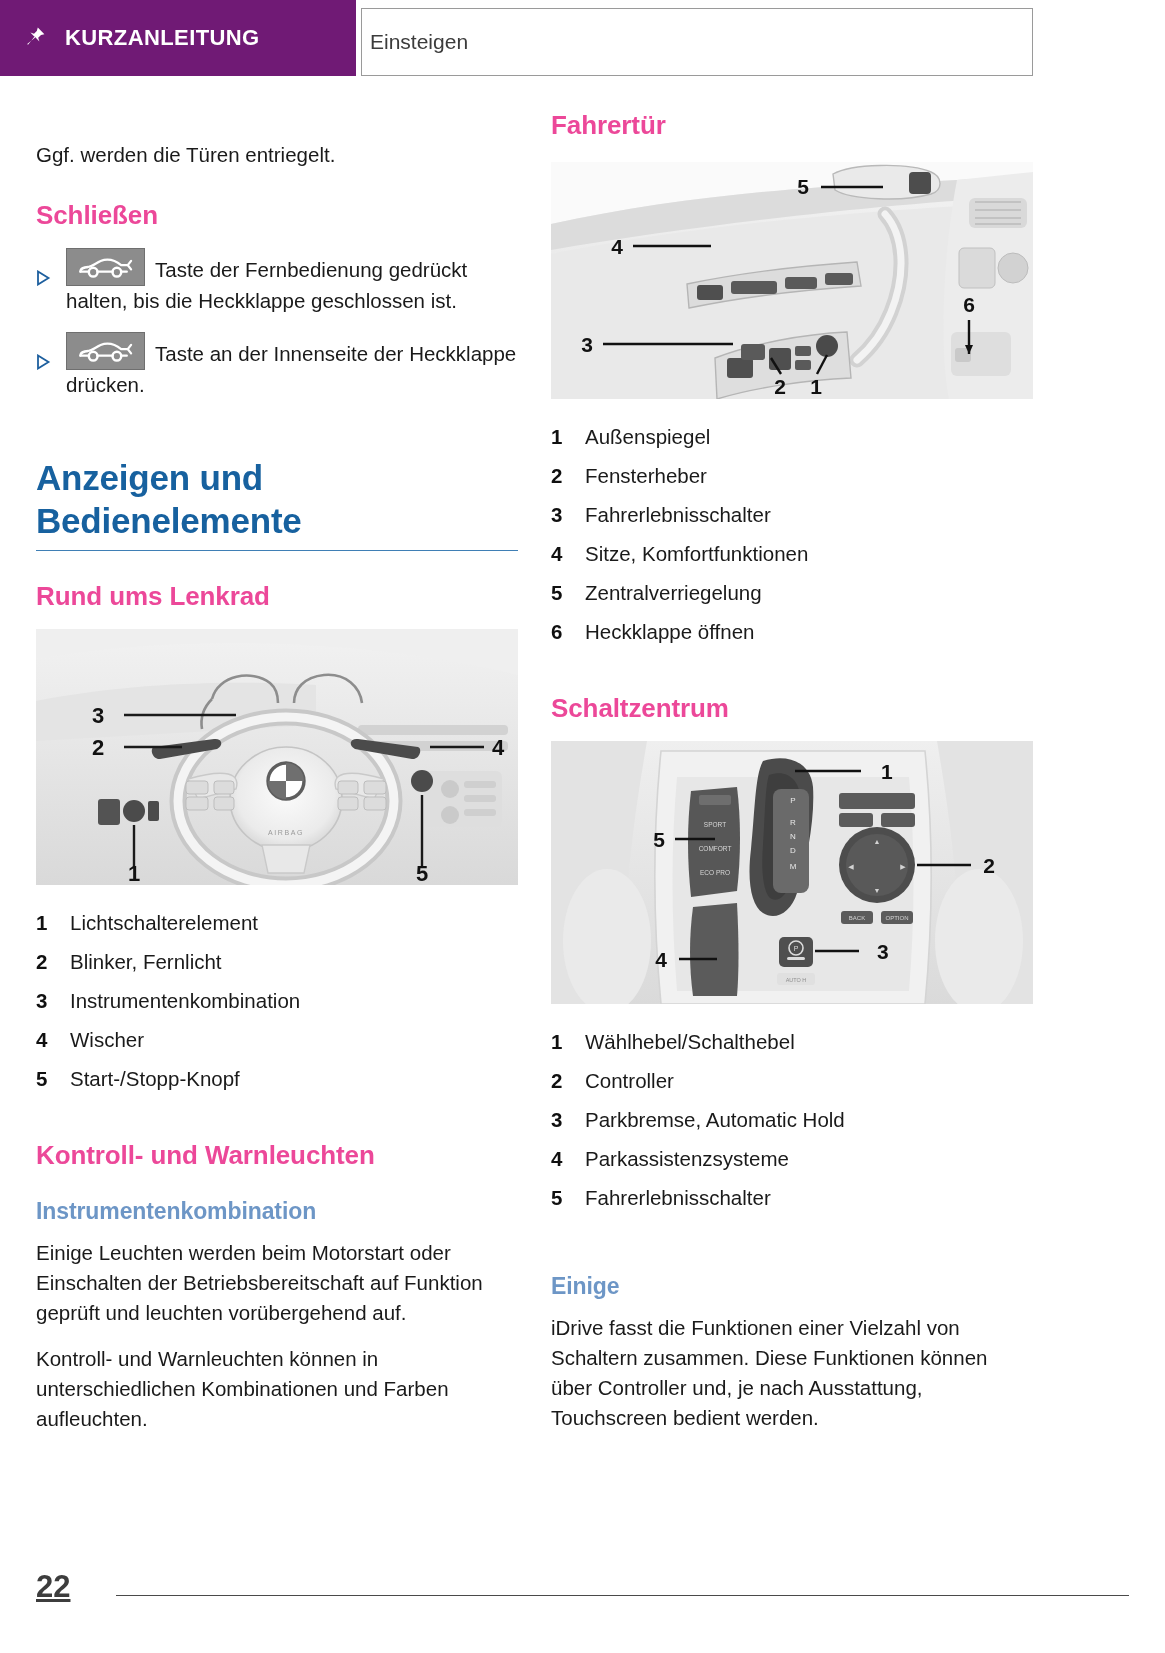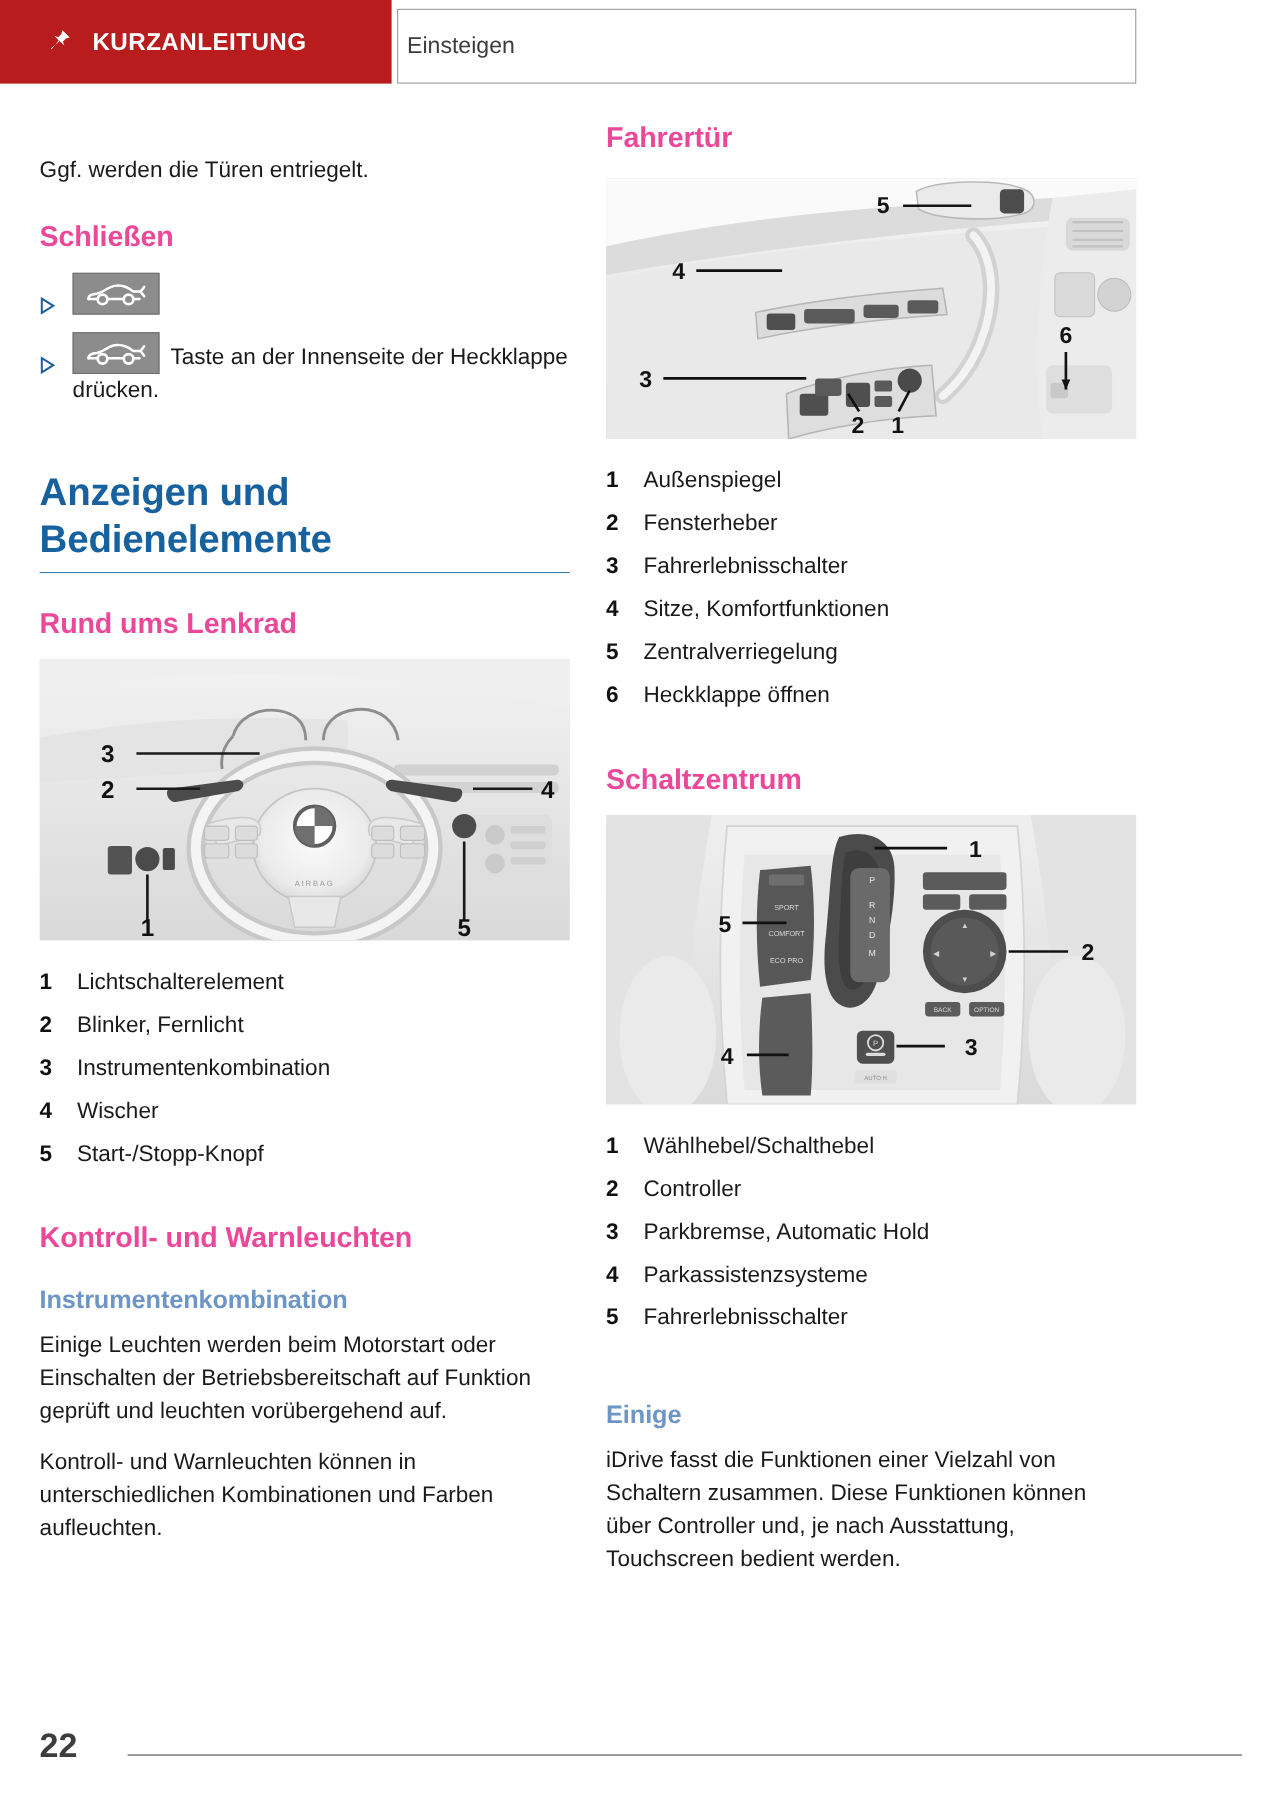--- a/index.html
+++ b/index.html
@@ -22,24 +22,24 @@
     position: absolute;
     top: 0; left: 0;
     width: 1165px;
     height: 90px;
   }
   .header-tab {
     position: absolute;
     top: 0; left: 0;
     width: 356px;
     height: 76px;
-    background: #b91c1c;
+    background: #701a75;
     display: flex;
     align-items: center;
-    padding-left: 40px;
+    padding-left: 21px;
     box-sizing: border-box;
   }
   .pin-icon {
     width: 26px;
     height: 26px;
     margin-right: 18px;
     flex: 0 0 auto;
     display: block;
   }
   .header-tab-label {
@@ -183,20 +183,21 @@
     height: 40px;
     display: flex;
     align-items: center;
   }
   .page-num {
     font-size: 31px;
     font-weight: 700;
     color: #3d3d3d;
     width: 80px;
     flex: 0 0 auto;
+    text-decoration: underline;
   }
   .footer-rule {
     flex: 1 1 auto;
     border: 0;
     border-top: 1.6px solid #4a4a4a;
     margin: 16px 0 0 0;
   }
   .sp-12 { height: 12px; }
   .sp-16 { height: 16px; }
   .sp-20 { height: 20px; }
@@ -242,21 +243,21 @@
           <g fill="none" stroke="#ffffff" stroke-width="2.4" stroke-linecap="round" stroke-linejoin="round">
             <path d="M13 24 C13 20 17 19.5 21 19 C27 18 32 12.5 38 11.5 C45 10.3 51 12.8 56 17 L63 17"></path>
             <path d="M63 17 L66.5 12.5 M63 17 L66.5 21.5"></path>
             <path d="M13 24 L22 24 M31 24 L47 24 M56 24 L62 24"></path>
           </g>
           <g fill="none" stroke="#ffffff" stroke-width="2.6">
             <circle cx="26.5" cy="24.5" r="4.6"></circle>
             <circle cx="51.5" cy="24.5" r="4.6"></circle>
           </g>
         </svg>
-      </span>
+      </span><span>Taste der Fernbedienung gedrückt halten, bis die Heckklappe geschlossen ist.</span>
     </span>
   </div>
 
   <div class="step">
     <span class="step-marker">
       <svg class="tri-icon" width="15" height="16" viewBox="0 0 15 16">
         <path d="M2 1.5 L12.5 8 L2 14.5 Z" fill="none" stroke="#1d5f9e" stroke-width="1.8"></path>
       </svg>
     </span>
     <span class="step-body">

